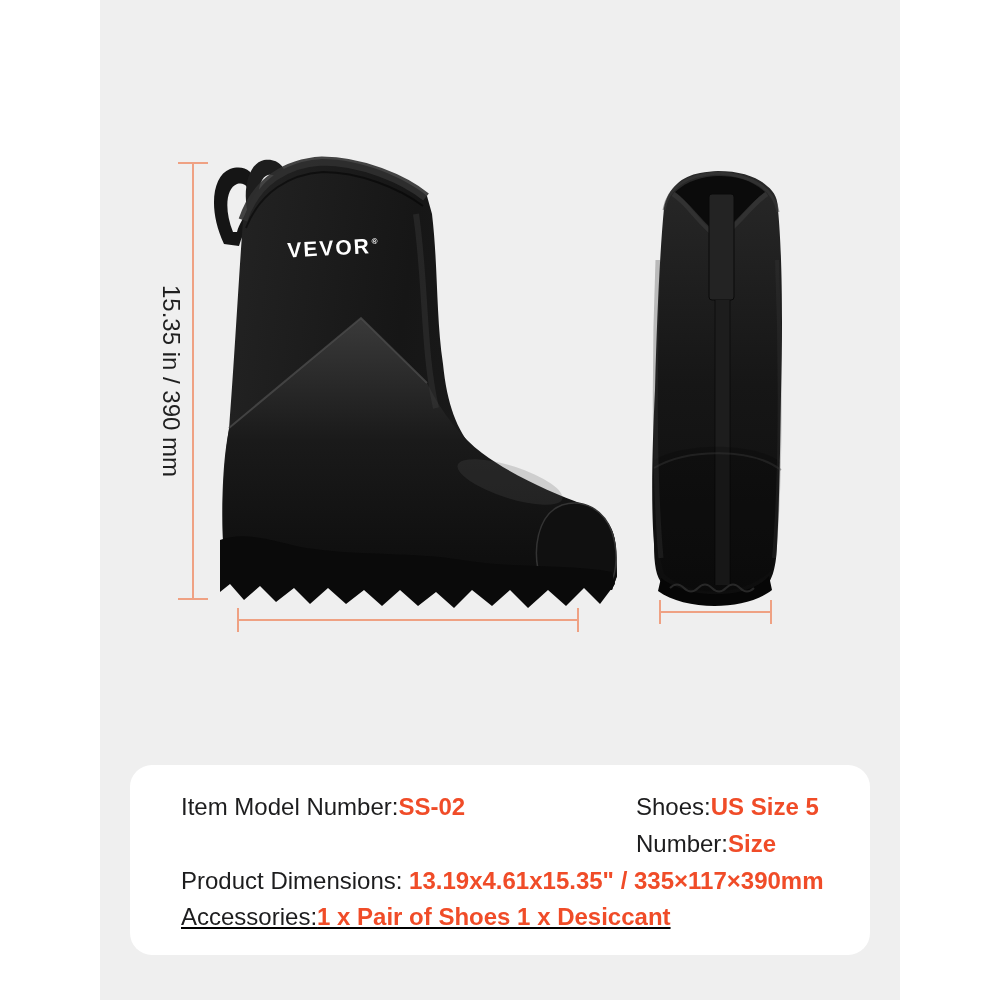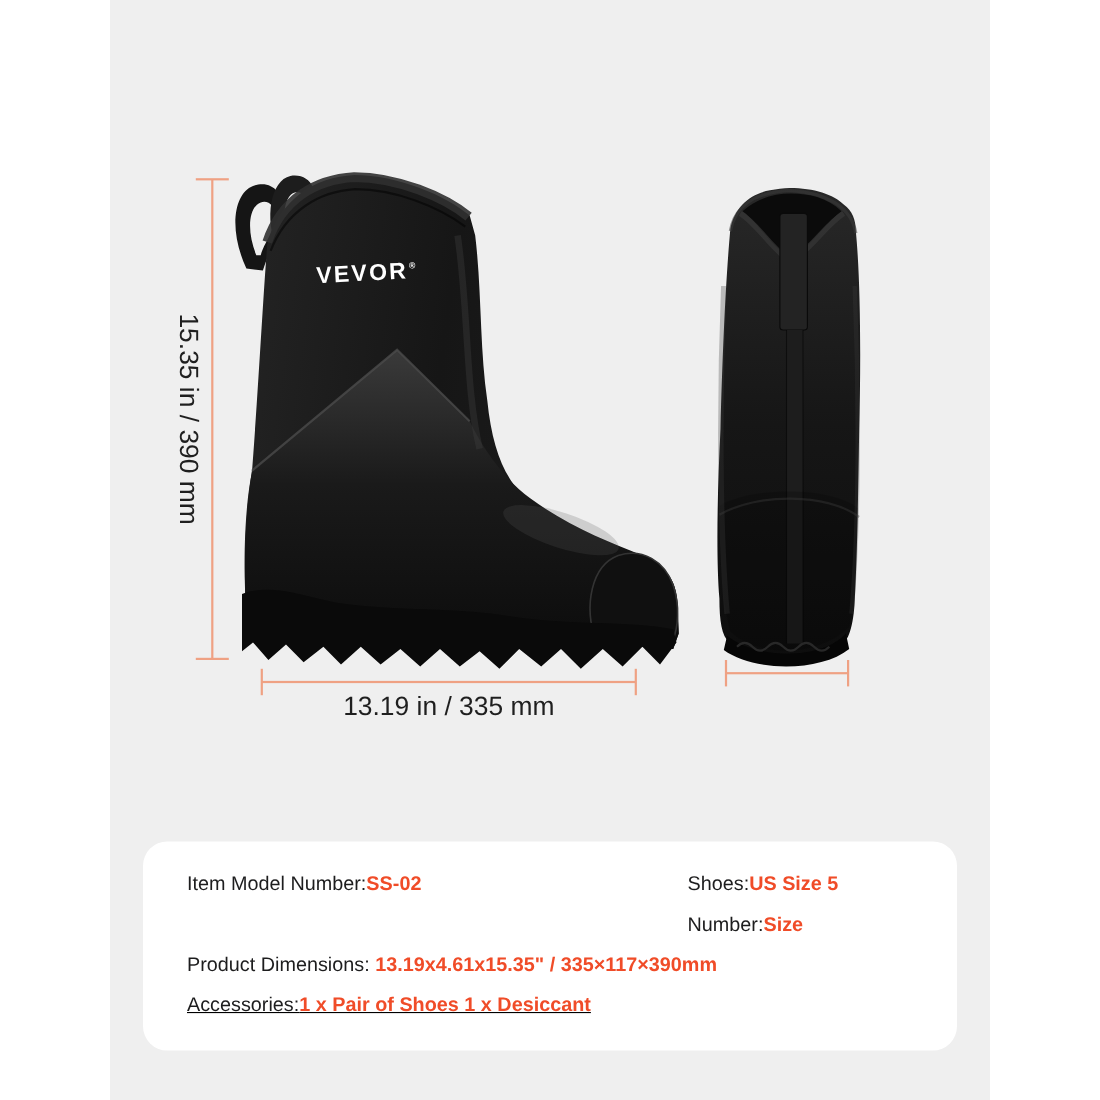--- a/index.html
+++ b/index.html
@@ -17,21 +17,21 @@
   #h1cap-l{left:237px;top:608px;width:2px;height:24px;}
   #h1cap-r{left:577px;top:608px;width:2px;height:24px;}
   #hline2{left:660px;top:611px;width:111px;height:2px;}
   #h2cap-l{left:659px;top:600px;width:2px;height:24px;}
   #h2cap-r{left:770px;top:600px;width:2px;height:24px;}
   .dim-label{position:absolute;color:#1f1f1f;font-size:24px;white-space:nowrap;text-align:center;}
   #height-label{left:21px;top:366px;width:300px;height:30px;line-height:30px;transform:rotate(90deg);}
   #length-label{left:258px;top:629px;width:300px;}
   #width-label{left:614px;top:629px;width:200px;}
   .panel{position:absolute;left:130px;top:765px;width:740px;height:190px;background:#ffffff;border-radius:22px;}
-  .spec-row{position:absolute;font-size:18px;white-space:nowrap;}
+  .spec-row{position:absolute;font-size:24px;white-space:nowrap;margin-left:11px;}
   .spec-label{color:#1d1d1e;}
   .spec-value{color:#f04c28;font-weight:bold;}
   #row1-left{left:170px;top:793px;}  #row1-right{left:625px;top:793px;}
   #row2-left{left:170px;top:830px;}  #row2-right{left:625px;top:830px;}
   #row3{left:170px;top:867px;}       #row4{left:170px;top:903px;text-decoration:underline;}
 </style>
 </head>
 <body>
 
 <div class="canvas">
@@ -113,21 +113,20 @@
   <div class="dim" id="vcap-top"></div>
   <div class="dim" id="vcap-bot"></div>
   <div class="dim" id="hline1"></div>
   <div class="dim" id="h1cap-l"></div>
   <div class="dim" id="h1cap-r"></div>
   <div class="dim" id="hline2"></div>
   <div class="dim" id="h2cap-l"></div>
   <div class="dim" id="h2cap-r"></div>
 
   <div class="dim-label" id="height-label">15.35 in / 390 mm</div>
-  <div class="dim-label" id="length-label">13.19 in / 335 mm</div>
 
   <div class="panel"></div>
   <div class="spec-row" id="row1-left">
     <span class="spec-label">Item Model Number:</span><span class="spec-value">SS-02</span>
   </div>
   <div class="spec-row" id="row1-right">
     <span class="spec-label">Shoes:</span><span class="spec-value">US Size 5</span>
   </div>
   <div class="spec-row" id="row2-right">
     <span class="spec-label">Number:</span><span class="spec-value">Size</span>

